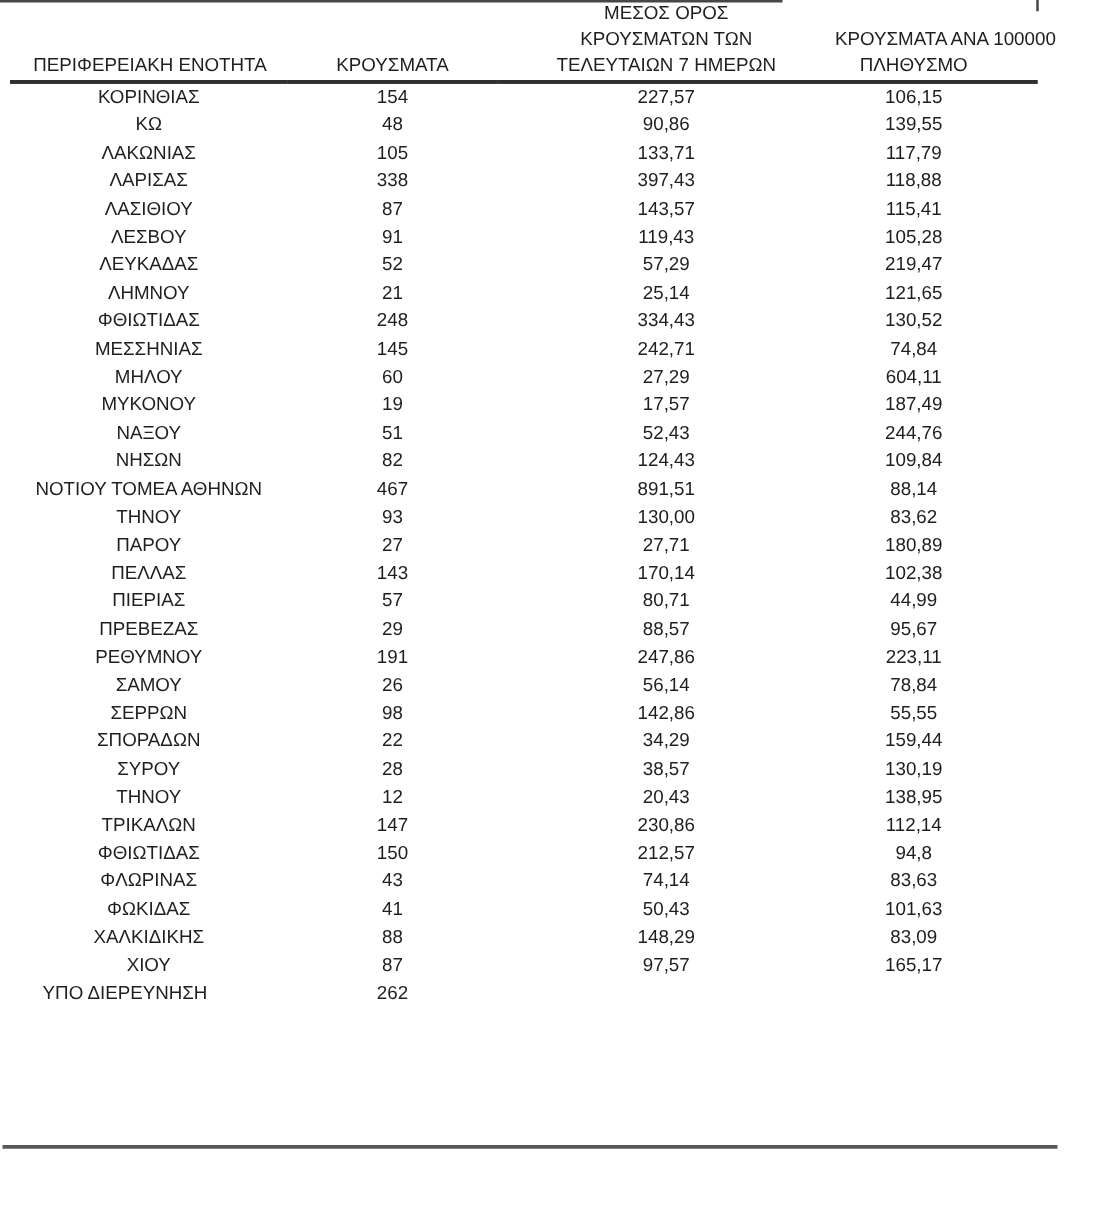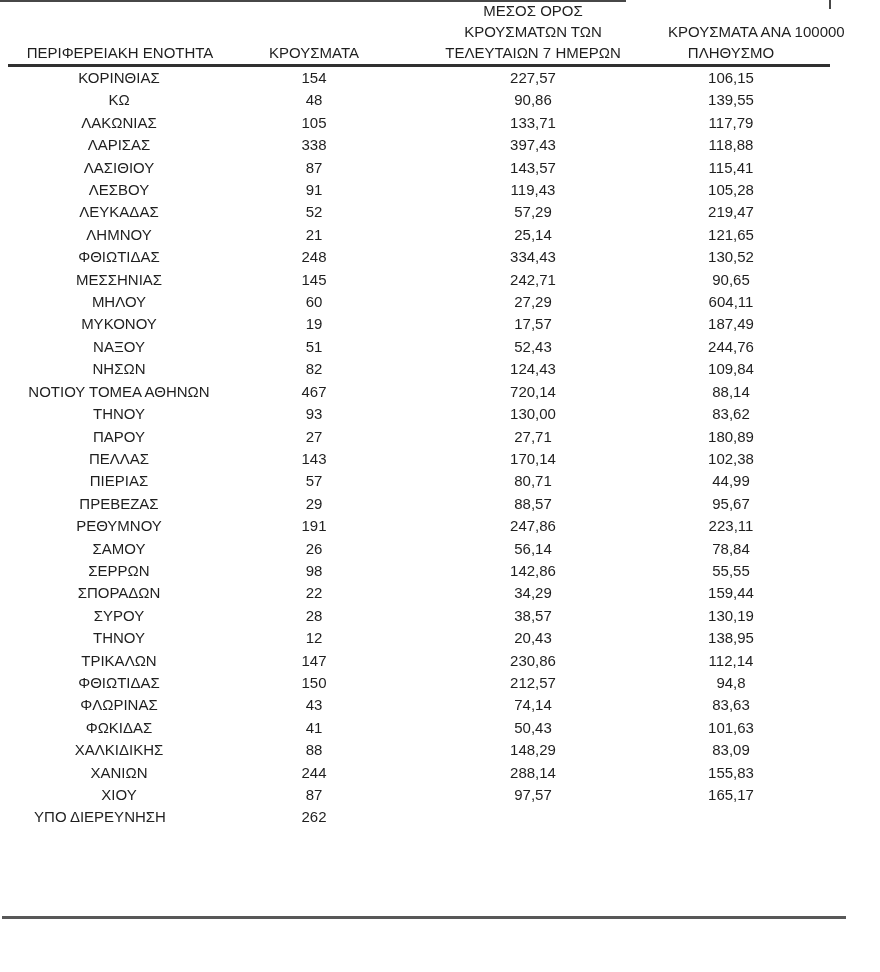--- a/index.html
+++ b/index.html
@@ -143,21 +143,21 @@
         <tr>
           <td>ΦΘΙΩΤΙΔΑΣ</td>
           <td>248</td>
           <td>334,43</td>
           <td>130,52</td>
         </tr>
         <tr>
           <td>ΜΕΣΣΗΝΙΑΣ</td>
           <td>145</td>
           <td>242,71</td>
-          <td>90,65</td>
+          <td>74,84</td>
         </tr>
         <tr>
           <td>ΜΗΛΟΥ</td>
           <td>60</td>
           <td>27,29</td>
           <td>604,11</td>
         </tr>
         <tr>
           <td>ΜΥΚΟΝΟΥ</td>
           <td>19</td>
@@ -172,21 +172,21 @@
         </tr>
         <tr>
           <td>ΝΗΣΩΝ</td>
           <td>82</td>
           <td>124,43</td>
           <td>109,84</td>
         </tr>
         <tr>
           <td>ΝΟΤΙΟΥ ΤΟΜΕΑ ΑΘΗΝΩΝ</td>
           <td>467</td>
-          <td>720,14</td>
+          <td>891,51</td>
           <td>88,14</td>
         </tr>
         <tr>
           <td>ΤΗΝΟΥ</td>
           <td>93</td>
           <td>130,00</td>
           <td>83,62</td>
         </tr>
         <tr>
           <td>ΠΑΡΟΥ</td>
@@ -272,26 +272,20 @@
           <td>50,43</td>
           <td>101,63</td>
         </tr>
         <tr>
           <td>ΧΑΛΚΙΔΙΚΗΣ</td>
           <td>88</td>
           <td>148,29</td>
           <td>83,09</td>
         </tr>
         <tr>
-          <td>ΧΑΝΙΩΝ</td>
-          <td>244</td>
-          <td>288,14</td>
-          <td>155,83</td>
-        </tr>
-        <tr>
           <td>ΧΙΟΥ</td>
           <td>87</td>
           <td>97,57</td>
           <td>165,17</td>
         </tr>
         <tr>
           <td>ΥΠΟ ΔΙΕΡΕΥΝΗΣΗ</td>
           <td>262</td>
           <td></td>
           <td></td>

